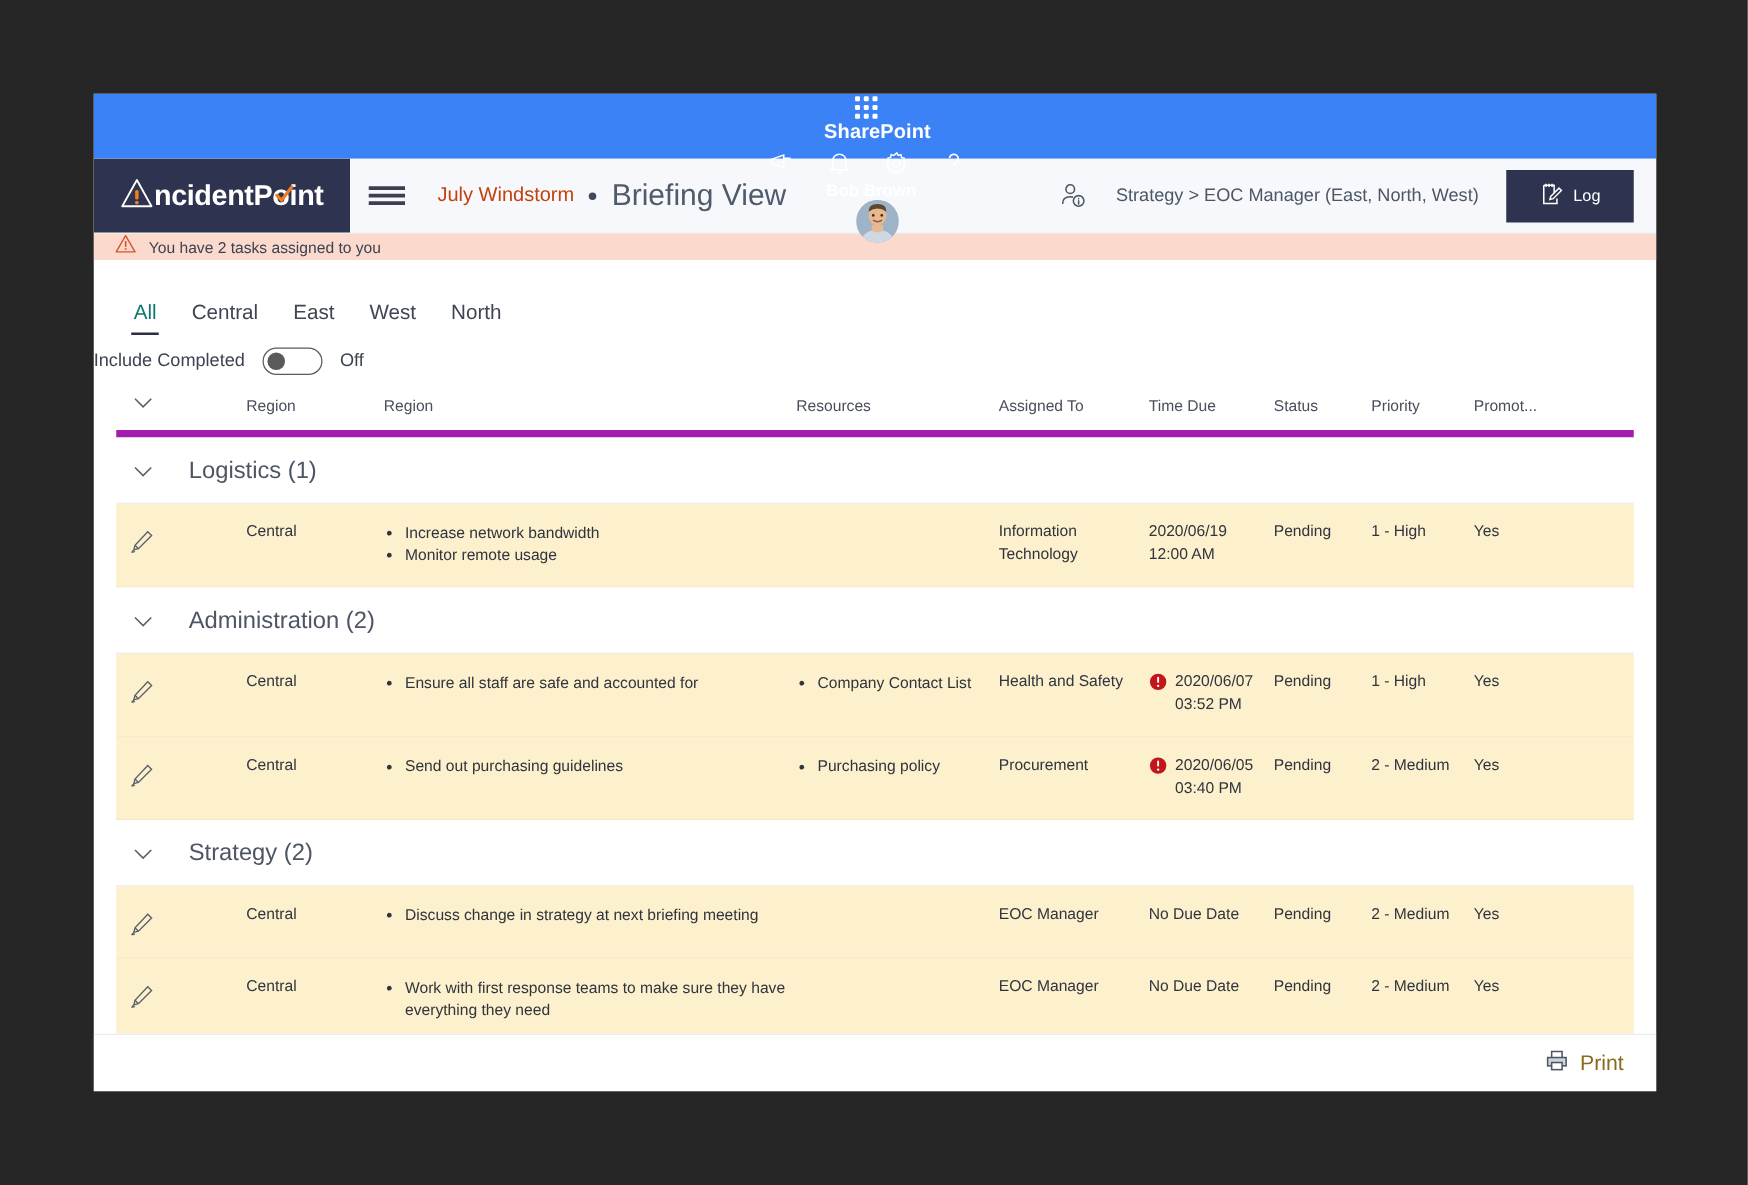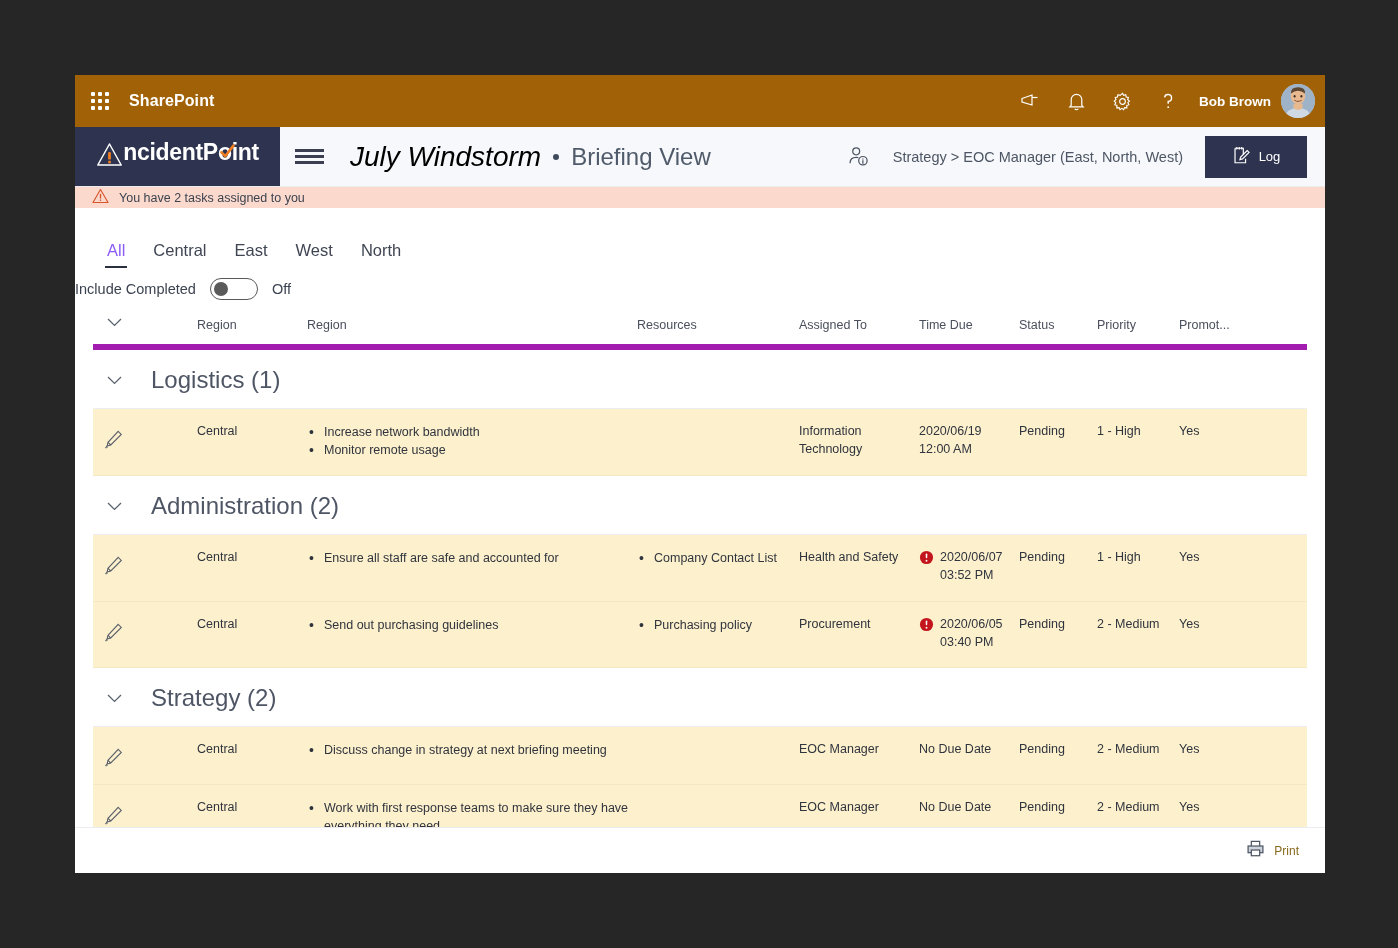--- a/index.html
+++ b/index.html
@@ -13,25 +13,26 @@
     position: absolute;
     left: 75px; top: 75px;
     width: 1250px; height: 798px;
     background: #ffffff;
     overflow: hidden;
   }
 
   
   .suite-bar {
     height: 52px;
-    background: #a16207;
+    background: #3b82f6;
     display: flex;
     align-items: center;
     padding: 0 10px 0 14px;
     color: #ffffff;
+    flex-direction: column;
   }
   .waffle {
     width: 22px; height: 22px;
     display: grid;
     grid-template-columns: repeat(3, 4px);
     grid-template-rows: repeat(3, 4px);
     gap: 3px;
     justify-content: center; align-content: center;
     cursor: pointer;
     flex: 0 0 auto;
@@ -64,41 +65,41 @@
     background: #f7f8fb;
     display: flex; align-items: stretch;
     border-bottom: 1px solid #ececf0;
   }
   .logo-box {
     width: 205px; flex: 0 0 205px;
     background: #2e3450;
     display: flex; align-items: center; justify-content: center;
     cursor: pointer;
   }
-  .logo-wrap { display: flex; align-items: flex-start; }
+  .logo-wrap { display: flex; align-items: center; }
   .logo-text {
     font-size: 23px; font-weight: bold; color: #ffffff;
     letter-spacing: -0.3px; line-height: 1;
     display: flex; align-items: center;
   }
   .logo-tri { margin-right: 0px; }
   .logo-o { position: relative; display: inline-block; }
   .hamburger {
     width: 58px; flex: 0 0 58px;
     display: flex; align-items: center; justify-content: center;
     cursor: pointer;
   }
   .hamburger span {
     display: block; width: 29px; height: 2.5px; background: #3b3f51; margin: 3.5px 0;
   }
   .title-area {
     display: flex; align-items: center; gap: 12px;
     padding-left: 12px;
   }
-  .title-main { font-size: 28px; color: #000000; font-weight: normal; font-style: italic; }
+  .title-main { font-size: 16px; color: #c2410c; font-weight: normal; }
   .title-dot { width: 6px; height: 6px; border-radius: 50%; background: #3f4a5a; display: inline-block; }
   .title-sub { font-size: 24px; color: #4f5a6a; font-weight: normal; }
   .hdr-spacer { flex: 1 1 auto; }
   .role-area { display: flex; align-items: center; gap: 22px; color: #4d5664; font-size: 14.5px; }
   .role-icon { width: 24px; height: 24px; display: flex; align-items: center; justify-content: center; }
   .log-btn {
     width: 102px; flex: 0 0 102px;
     background: #2e3450; color: #ffffff;
     display: flex; align-items: center; justify-content: center; gap: 8px;
     font-size: 13px; cursor: pointer;
@@ -118,21 +119,21 @@
   .tabs {
     display: flex; align-items: flex-end; gap: 0px;
     padding: 24px 0 0 18px;
     height: 60px;
   }
   .tab {
     font-size: 16.5px; color: #3f4553;
     padding: 0 14px 8px 14px;
     cursor: pointer; position: relative;
   }
-  .tab.active { font-weight: normal; color: #8b5cf6; margin-top: 16px; }
+  .tab.active { font-weight: normal; color: #0f766e; margin-top: 16px; }
   .tab.active::after {
     content: ""; position: absolute; left: 12px; right: 12px; bottom: 0;
     height: 2.5px; background: #2b3040;
   }
 
   
   .toggle-row {
     display: flex; align-items: center; justify-content: flex-start;
     gap: 14px; padding: 10px 72px 12px 0;
   }
@@ -163,21 +164,21 @@
   .th { font-size: 12.5px; color: #4a4f5c; }
   .chev-cell { display: flex; align-items: center; justify-content: center; cursor: pointer; }
 
   .group-head {
     display: flex; align-items: center; gap: 16px;
     padding: 16px 0 14px 0;
     border-bottom: 1px solid #ededf0;
     background: #ffffff;
   }
   .group-chev { width: 42px; display: flex; align-items: center; justify-content: center; cursor: pointer; }
-  .group-title { font-size: 24px; color: #4e5564; font-weight: normal; }
+  .group-title { font-size: 19px; color: #4e5564; font-weight: normal; }
 
   .data-row {
     background: #fcf0cd;
     padding: 14px 0 16px 0;
     border-bottom: 1px solid #f6e7c4;
     min-height: 58px;
   }
   .data-row:last-of-type { border-bottom: none; }
   .cell { font-size: 12.5px; color: #30343d; line-height: 1.42; padding-right: 8px; }
   .edit-cell { display: flex; align-items: flex-start; justify-content: center; padding-top: 6px; cursor: pointer; }
@@ -193,21 +194,21 @@
   .due-text { white-space: nowrap; }
 
   
   .footer {
     position: absolute; left: 0; right: 0; bottom: 0;
     height: 46px; background: #ffffff;
     border-top: 1px solid #ececf0;
     display: flex; align-items: center; justify-content: flex-end;
     padding-right: 26px; gap: 9px;
   }
-  .print-label { font-size: 12px; color: #8a6a1e; cursor: pointer; text-align: center; }
+  .print-label { font-size: 17px; color: #8a6a1e; cursor: pointer; text-align: center; }
   .content-area { position: relative; height: 530px; }
 </style>
 </head>
 <body>
 
 <div class="screen">
 
   <div class="suite-bar">
     <div class="waffle">
       <i></i>

